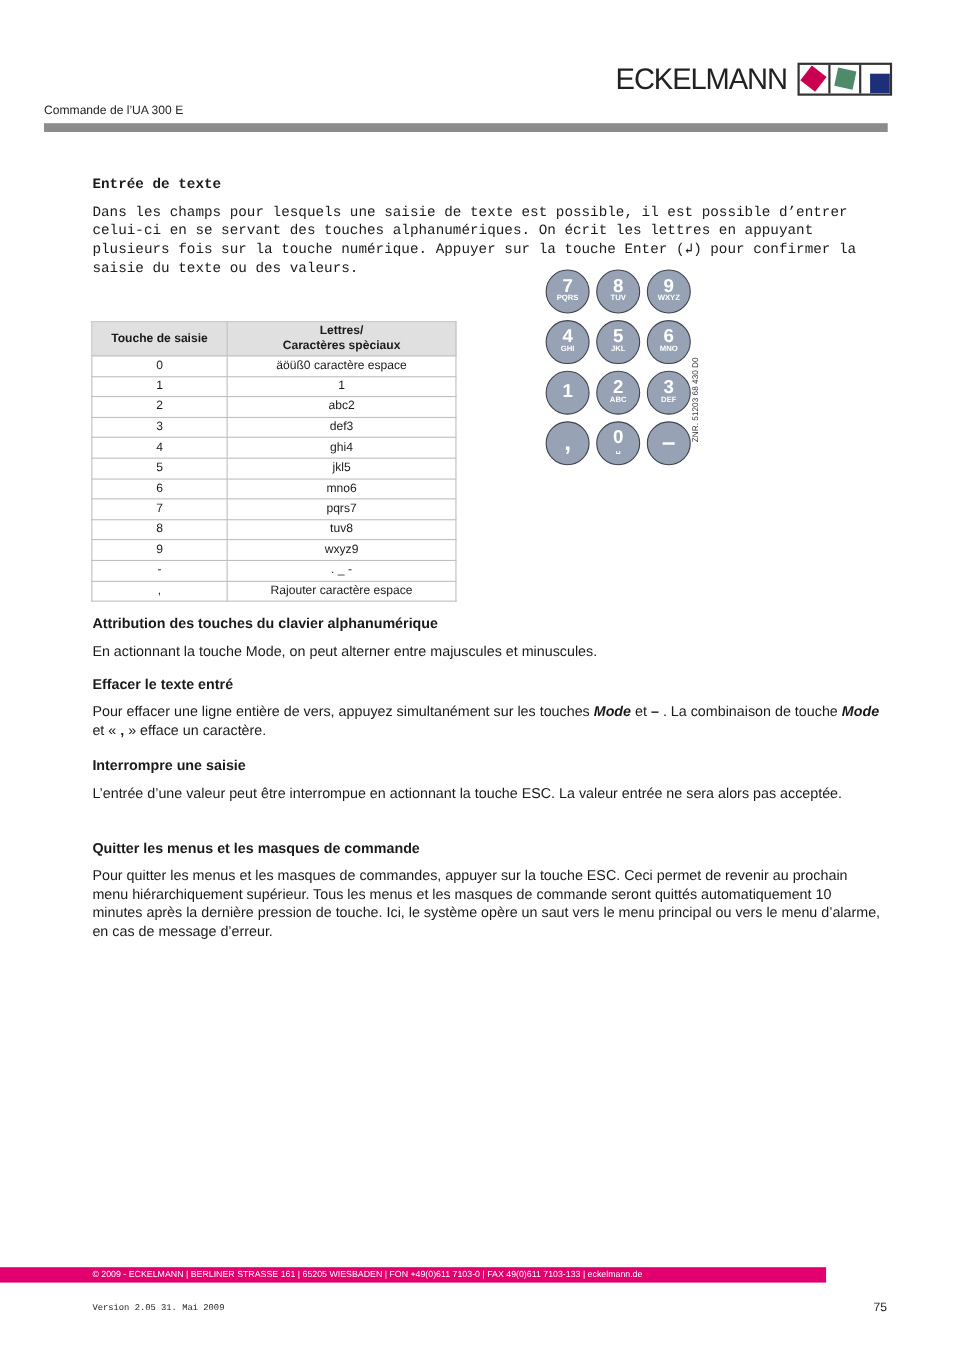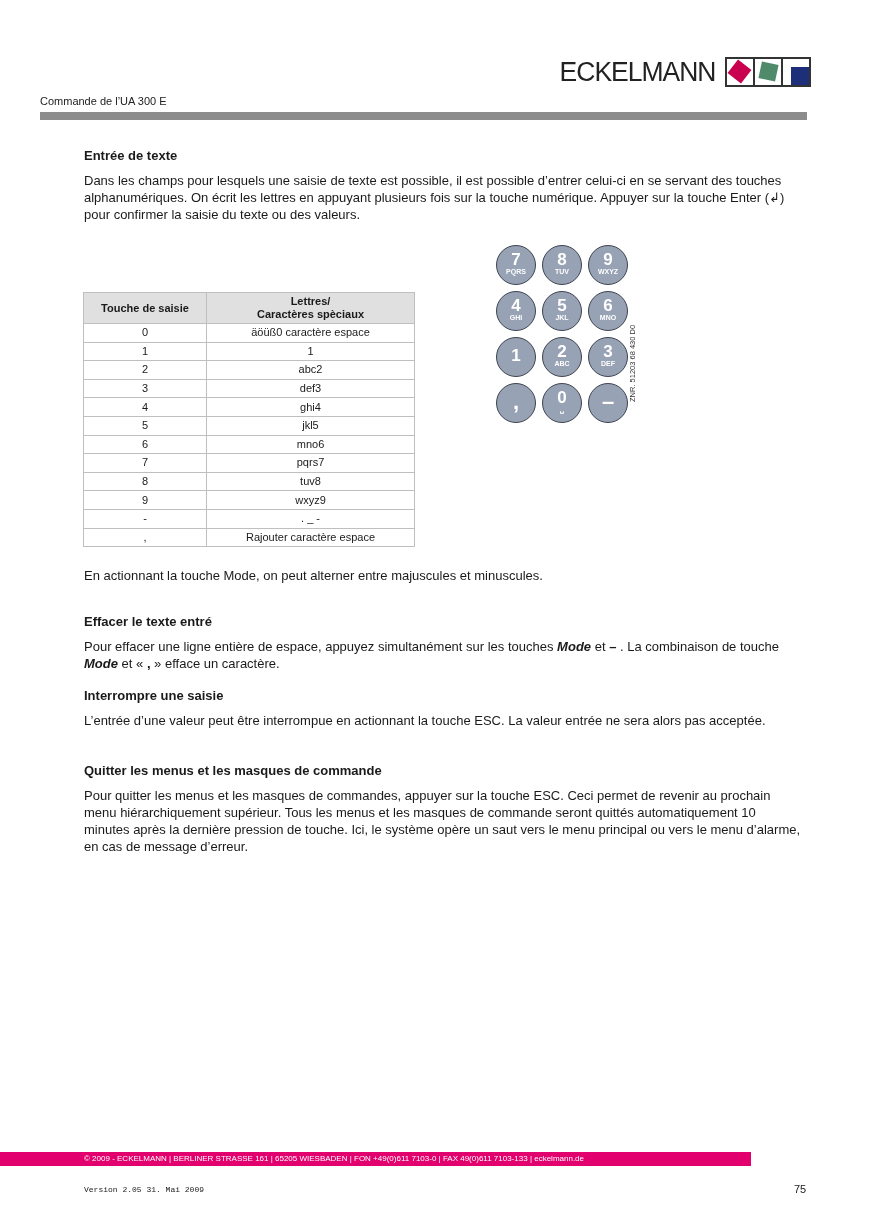--- a/index.html
+++ b/index.html
@@ -54,21 +54,21 @@
         <div class="sq sq-green"></div>
       </div>
     <div class="logo-box">
         <div class="sq sq-blue"></div>
       </div>
   </div>
 </div>
 <div class="doc-header">Commande de l’UA 300 E</div>
 <div class="gray-bar"></div>
 
-<div class="content" style="top:148px;">
+<div class="content" style="top:160px;font-family:Liberation Mono, monospace;">
   <h3>Entrée de texte</h3>
   <p style="margin-top:8px;">Dans les champs pour lesquels une saisie de texte est possible, il est possible d’entrer celui-ci en se servant des touches alphanumériques. On écrit les lettres en appuyant plusieurs fois sur la touche numérique. Appuyer sur la touche Enter (↲) pour confirmer la saisie du texte ou des valeurs.</p>
 </div>
 
 <table class="tbl">
   <thead>
     <tr>
       <th class="col1">Touche de saisie</th>
       <th class="col2">
         <span>Lettres/</span><br>
@@ -174,26 +174,27 @@
       <span class="num">0</span>
       <span class="sub">␣</span>
     </div>
   <div class="key" style="left:92px;top:138px;">
       <span class="big">–</span>
     </div>
 </div>
 <div class="znr">ZNR. 51203 68 430 D0</div>
 
 <div class="content" style="top:559px;">
+  <h3>Attribution des touches du clavier alphanumérique</h3>
   <p style="margin-top:8px;">En actionnant la touche Mode, on peut alterner entre majuscules et minuscules.</p>
 </div>
 
 <div class="content" style="top:614px;">
   <h3>Effacer le texte entré</h3>
-  <p style="margin-top:8px;"><span>Pour effacer une ligne entière de espace, appuyez simultanément sur les touches </span><b><i>Mode</i></b><span> et </span><b>–</b><span> . La combinaison de touche </span><b><i>Mode</i></b><span> et « </span><b>,</b><span> » efface un caractère.</span></p>
+  <p style="margin-top:8px;"><span>Pour effacer une ligne entière de vers, appuyez simultanément sur les touches </span><b><i>Mode</i></b><span> et </span><b>–</b><span> . La combinaison de touche </span><b><i>Mode</i></b><span> et « </span><b>,</b><span> » efface un caractère.</span></p>
 </div>
 
 <div class="content" style="top:688px;">
   <h3>Interrompre une saisie</h3>
   <p style="margin-top:8px;">L’entrée d’une valeur peut être interrompue en actionnant la touche ESC. La valeur entrée ne sera alors pas acceptée.</p>
 </div>
 
 <div class="content" style="top:763px;">
   <h3>Quitter les menus et les masques de commande</h3>
   <p style="margin-top:8px;">Pour quitter les menus et les masques de commandes, appuyer sur la touche ESC. Ceci permet de revenir au prochain menu hiérarchiquement supérieur. Tous les menus et les masques de commande seront quittés automatiquement 10 minutes après la dernière pression de touche. Ici, le système opère un saut vers le menu principal ou vers le menu d’alarme, en cas de message d’erreur.</p>

